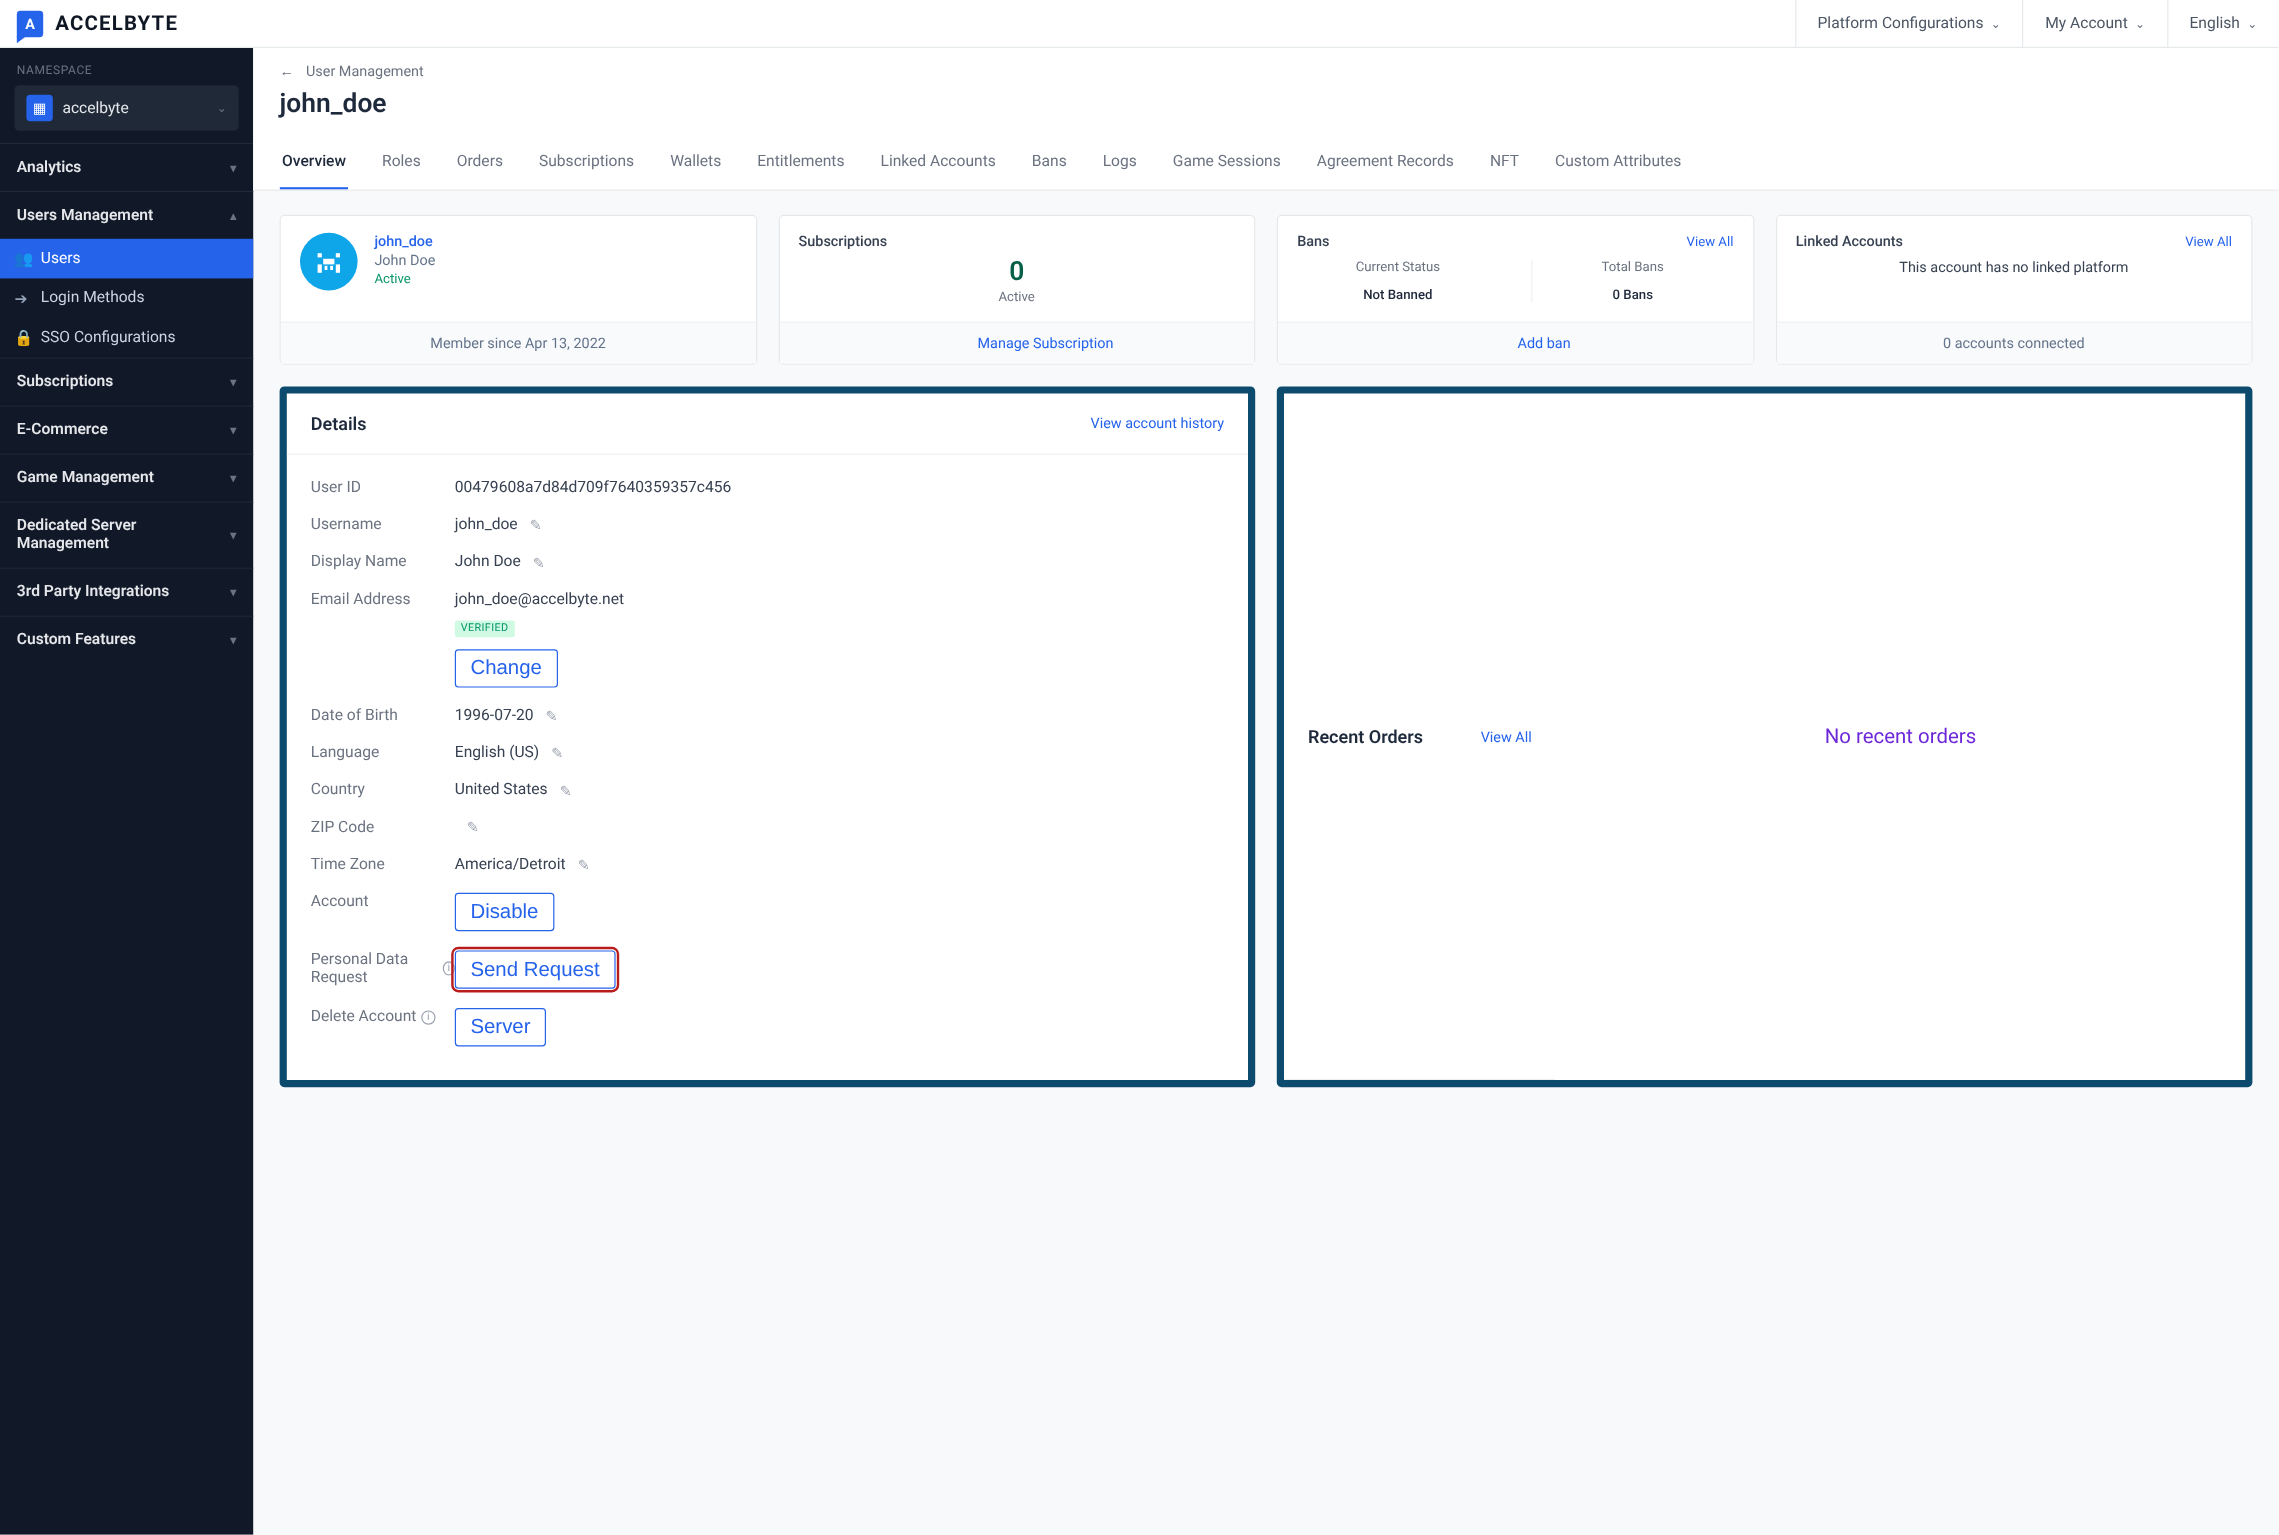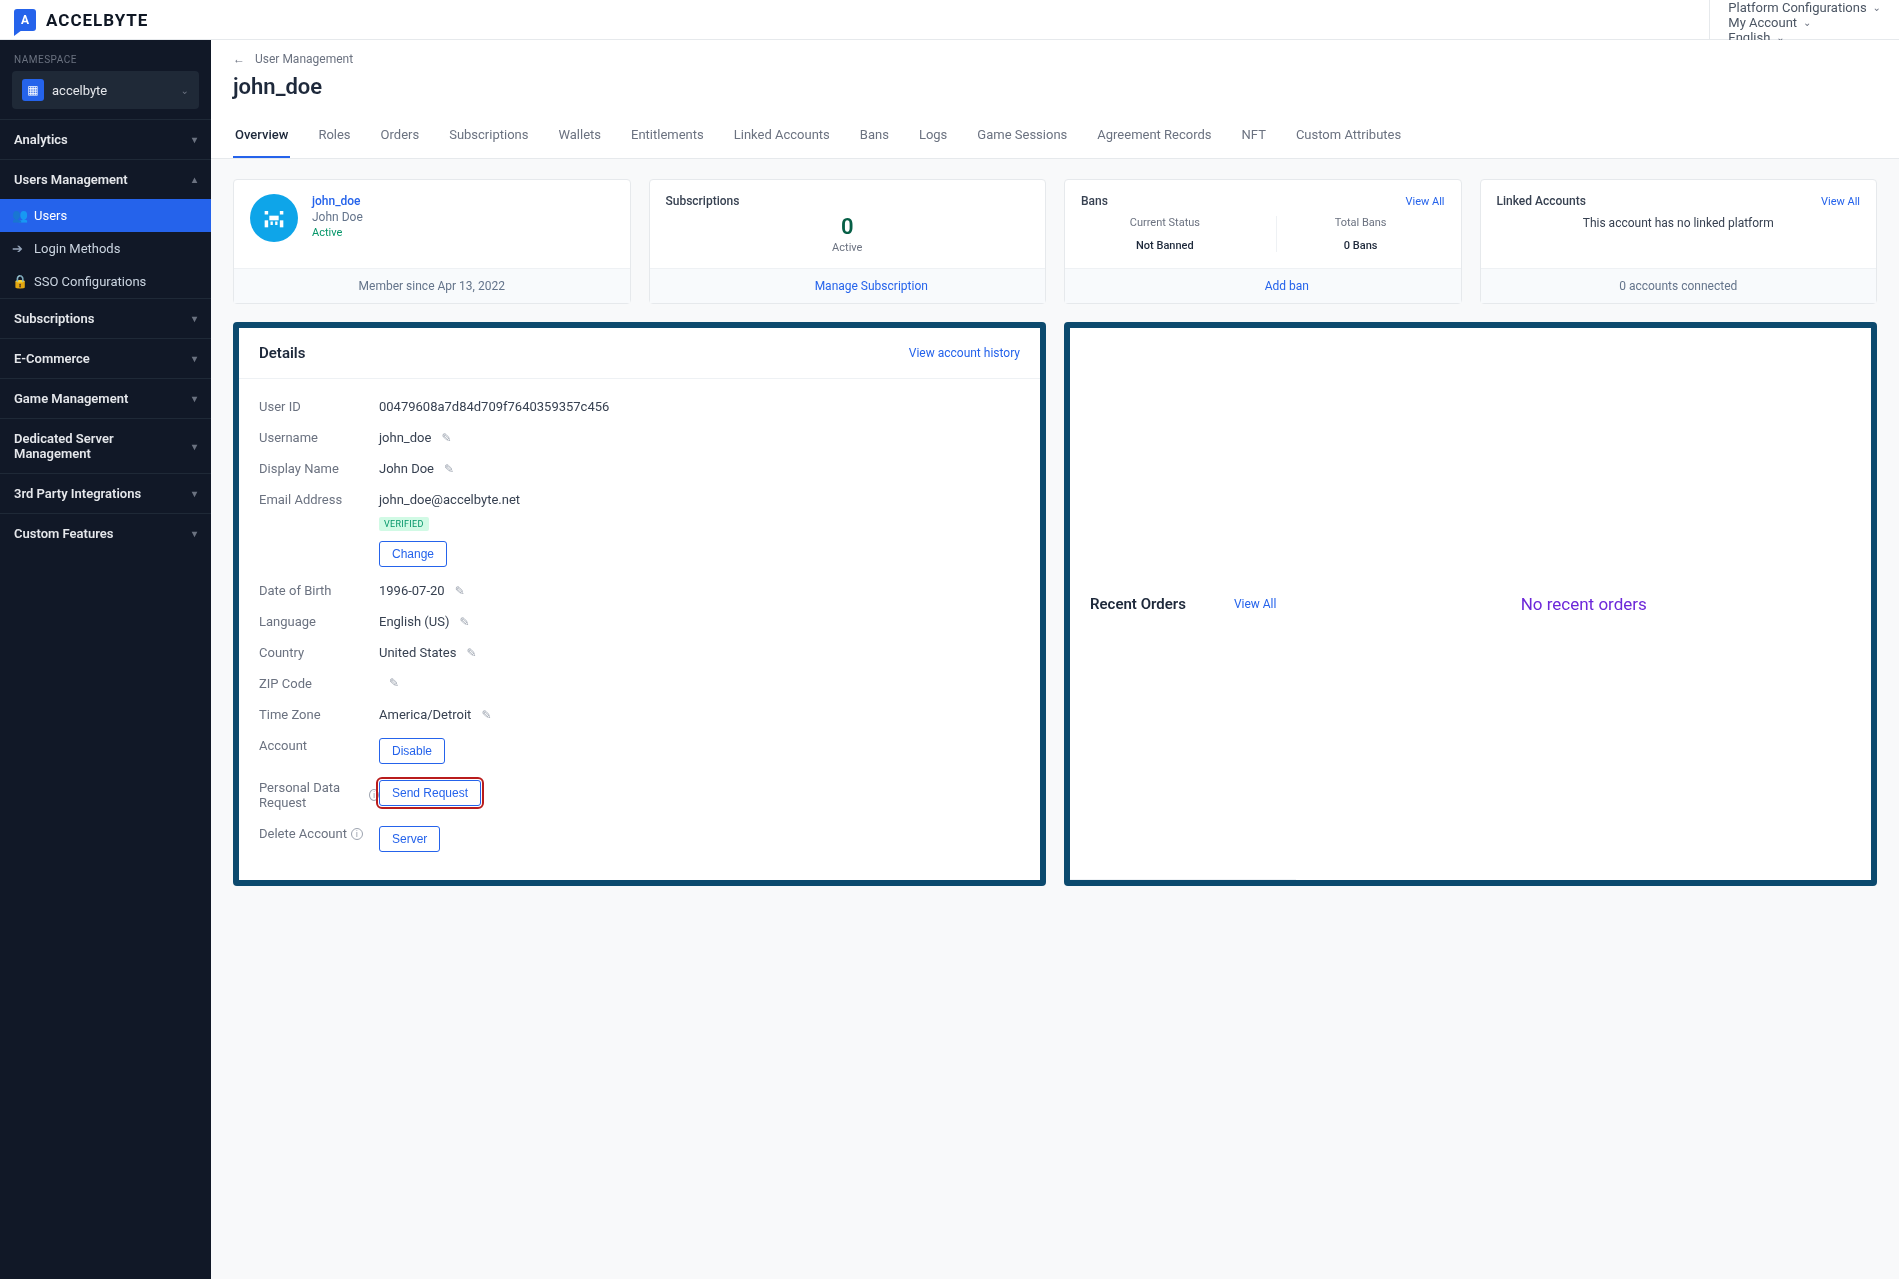--- a/index.html
+++ b/index.html
@@ -22,21 +22,21 @@
   .logo-box {
     width:22px;height:22px;background:#2563eb;border-radius:3px 3px 3px 0;
     display:flex;align-items:center;justify-content:center;color:#fff;font-weight:700;font-size:12px;
     position:relative;
   }
   .logo-box::after{
     content:'';position:absolute;left:0;bottom:-5px;width:0;height:0;
     border-left:0 solid transparent;border-right:8px solid transparent;border-top:6px solid #2563eb;
   }
   .brand-text { font-weight:700;font-size:17px;letter-spacing:1px;color:#0f1724; }
-  .header-right { display:flex; height:100%;flex-direction:column; }
+  .header-right { display:flex; height:100%; }
   .header-item {
     display:flex;align-items:center;gap:6px;padding:0 18px;border-left:1px solid #e6e9ec;
     color:#4b5563;cursor:pointer;font-size:13px;
   }
   .chev { font-size:10px;color:#6b7280; }
 
   
   .app { display:flex; min-height: calc(100vh - 40px); }
   .sidebar {
     width:211px;background:#111827;color:#e5e7eb;flex-shrink:0;
@@ -116,21 +116,21 @@
   .panel-title { font-size:15px;font-weight:600;color:#1e293b; }
 
   .detail-list { padding:12px 20px 20px; }
   .drow { display:flex;align-items:flex-start;padding:8px 0;font-size:13px; }
   .dlabel { width:120px;color:#6b7280;display:flex;align-items:center;gap:4px; }
   .dval { color:#374151;display:flex;align-items:center;gap:10px;flex-wrap:wrap; }
   .edit-icon { color:#9ca3af;cursor:pointer;font-size:12px; }
   .verified { background:#d1fae5;color:#059669;font-size:9px;padding:2px 5px;border-radius:2px;letter-spacing:0.3px; }
   .btn-outline {
     border:1px solid #2563eb;color:#2563eb;background:#fff;padding:5px 12px;
-    font-size:12px;border-radius:3px;cursor:pointer;
+    font-size:17px;border-radius:3px;cursor:pointer;
   }
   .btn-highlight { outline:2px solid #b91c1c;outline-offset:1px; }
   .info-icon { width:12px;height:12px;border:1px solid #9ca3af;border-radius:50%;display:inline-flex;align-items:center;justify-content:center;font-size:9px;color:#9ca3af; }
 
   .orders-empty {
     flex:1;display:flex;align-items:center;justify-content:center;color:#6d28d9;font-size:17px;
     min-height:530px;
   }
 
 </style>

